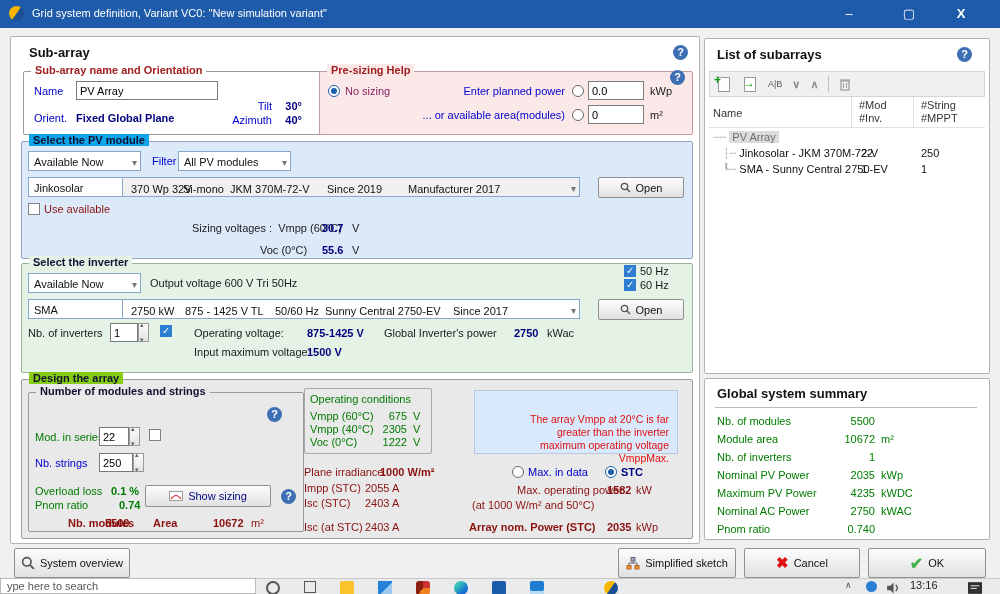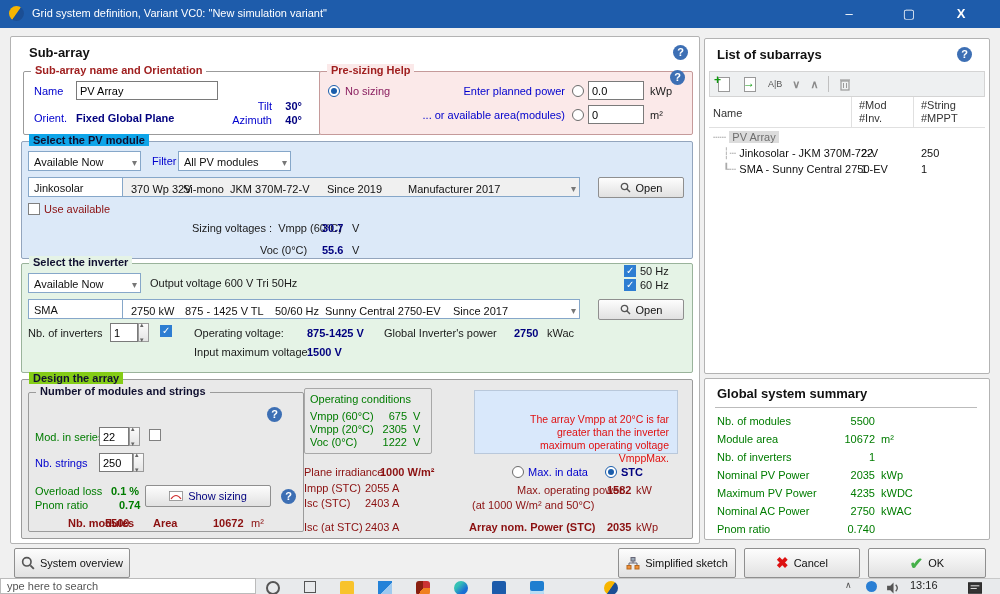--- a/index.html
+++ b/index.html
@@ -204,21 +204,21 @@
         <span class="abs marb" style="left:124px;top:124px;">Area</span>
         <span class="abs marb" style="left:184px;top:124px;">10672</span>
         <span class="abs mar" style="left:222px;top:124px;">m²</span>
       </div>
 
       <div class="grp" style="left:282px;top:8px;width:126px;height:64px;background:#e9e9e9;border-color:#a8a8a8;">
         <span class="abs grn" style="left:5px;top:4px;">Operating conditions</span>
         <span class="abs grn" style="left:5px;top:21px;">Vmpp (60°C)</span>
         <span class="abs grn" style="left:68px;top:21px;width:34px;text-align:right;">675</span>
         <span class="abs grn" style="left:108px;top:21px;">V</span>
-        <span class="abs grn" style="left:5px;top:34px;">Vmpp (20°C)</span>
+        <span class="abs grn" style="left:5px;top:34px;">Vmpp (40°C)</span>
         <span class="abs grn" style="left:68px;top:34px;width:34px;text-align:right;">2305</span>
         <span class="abs grn" style="left:108px;top:34px;">V</span>
         <span class="abs grn" style="left:5px;top:47px;">Voc (0°C)</span>
         <span class="abs grn" style="left:68px;top:47px;width:34px;text-align:right;">1222</span>
         <span class="abs grn" style="left:108px;top:47px;">V</span>
       </div>
 
       <div class="abs" style="left:452px;top:10px;width:202px;height:62px;background:#d9e8fb;border:1px solid #b9c8db;">
         <div class="warn" style="padding:22px 8px;text-align:right;font-size:10.5px;line-height:13px;margin-left:40px;">The array Vmpp at 20°C is far greater than the inverter maximum operating voltage VmppMax.</div>
       </div>

